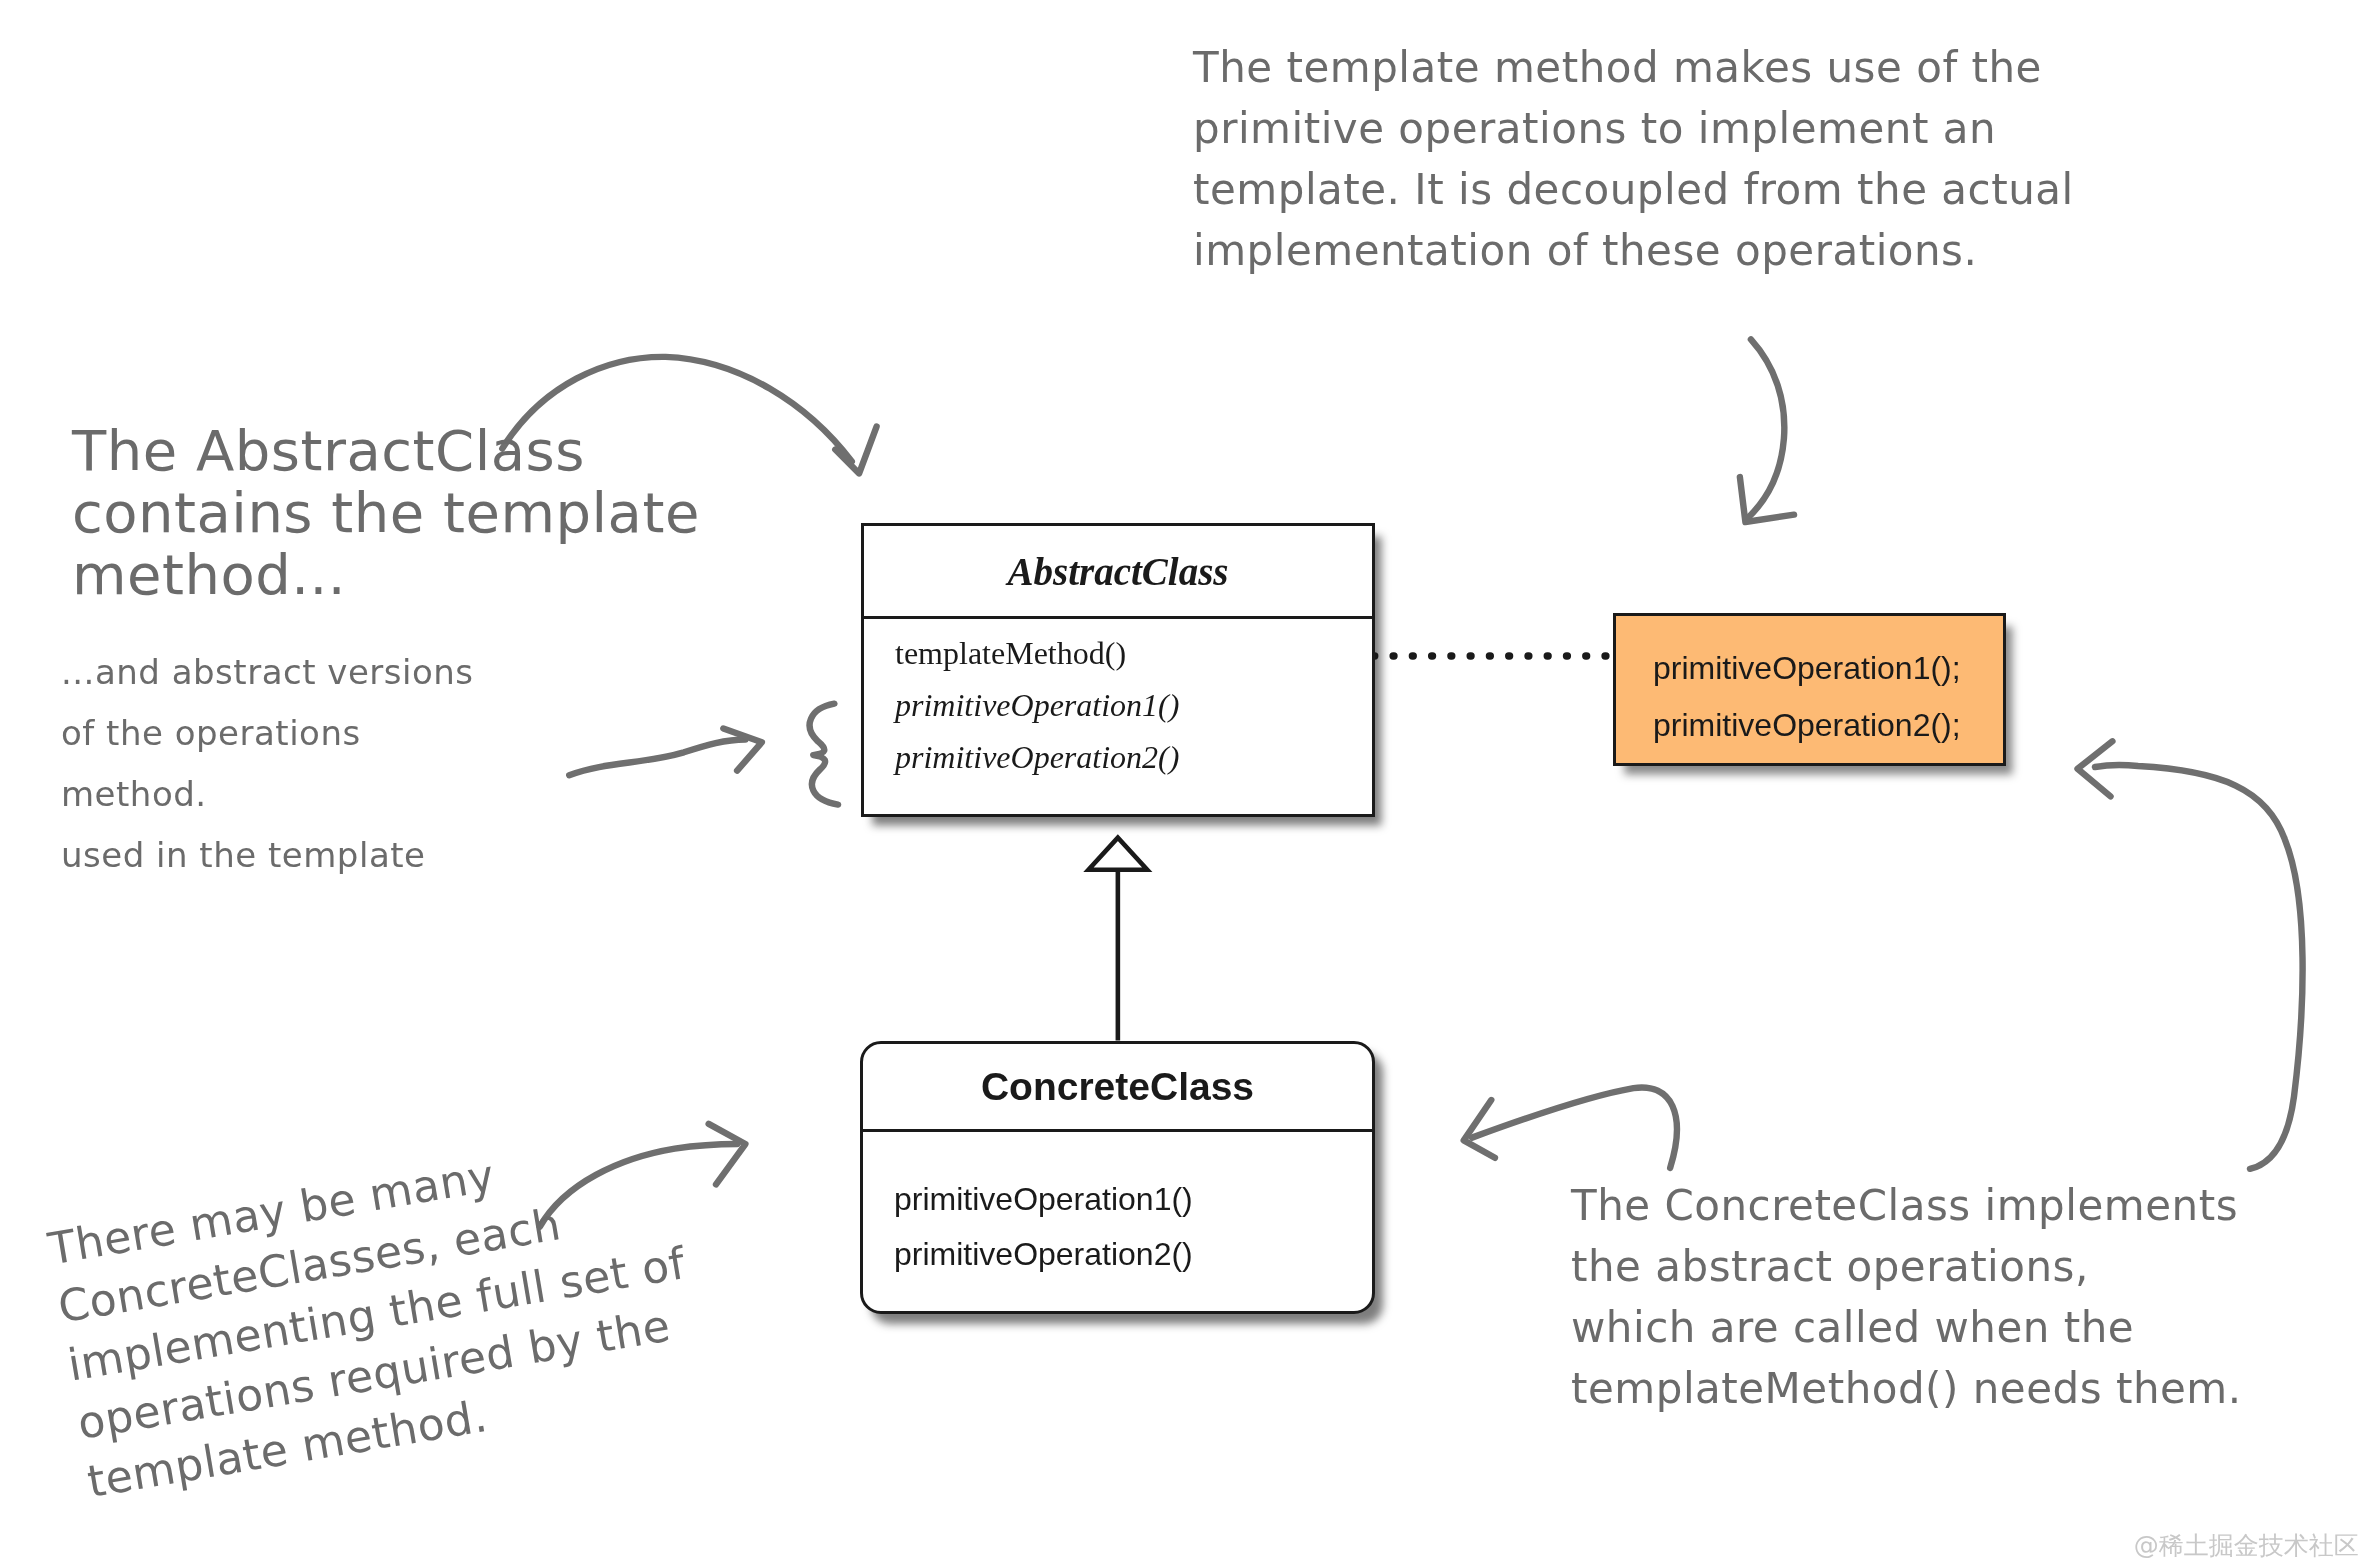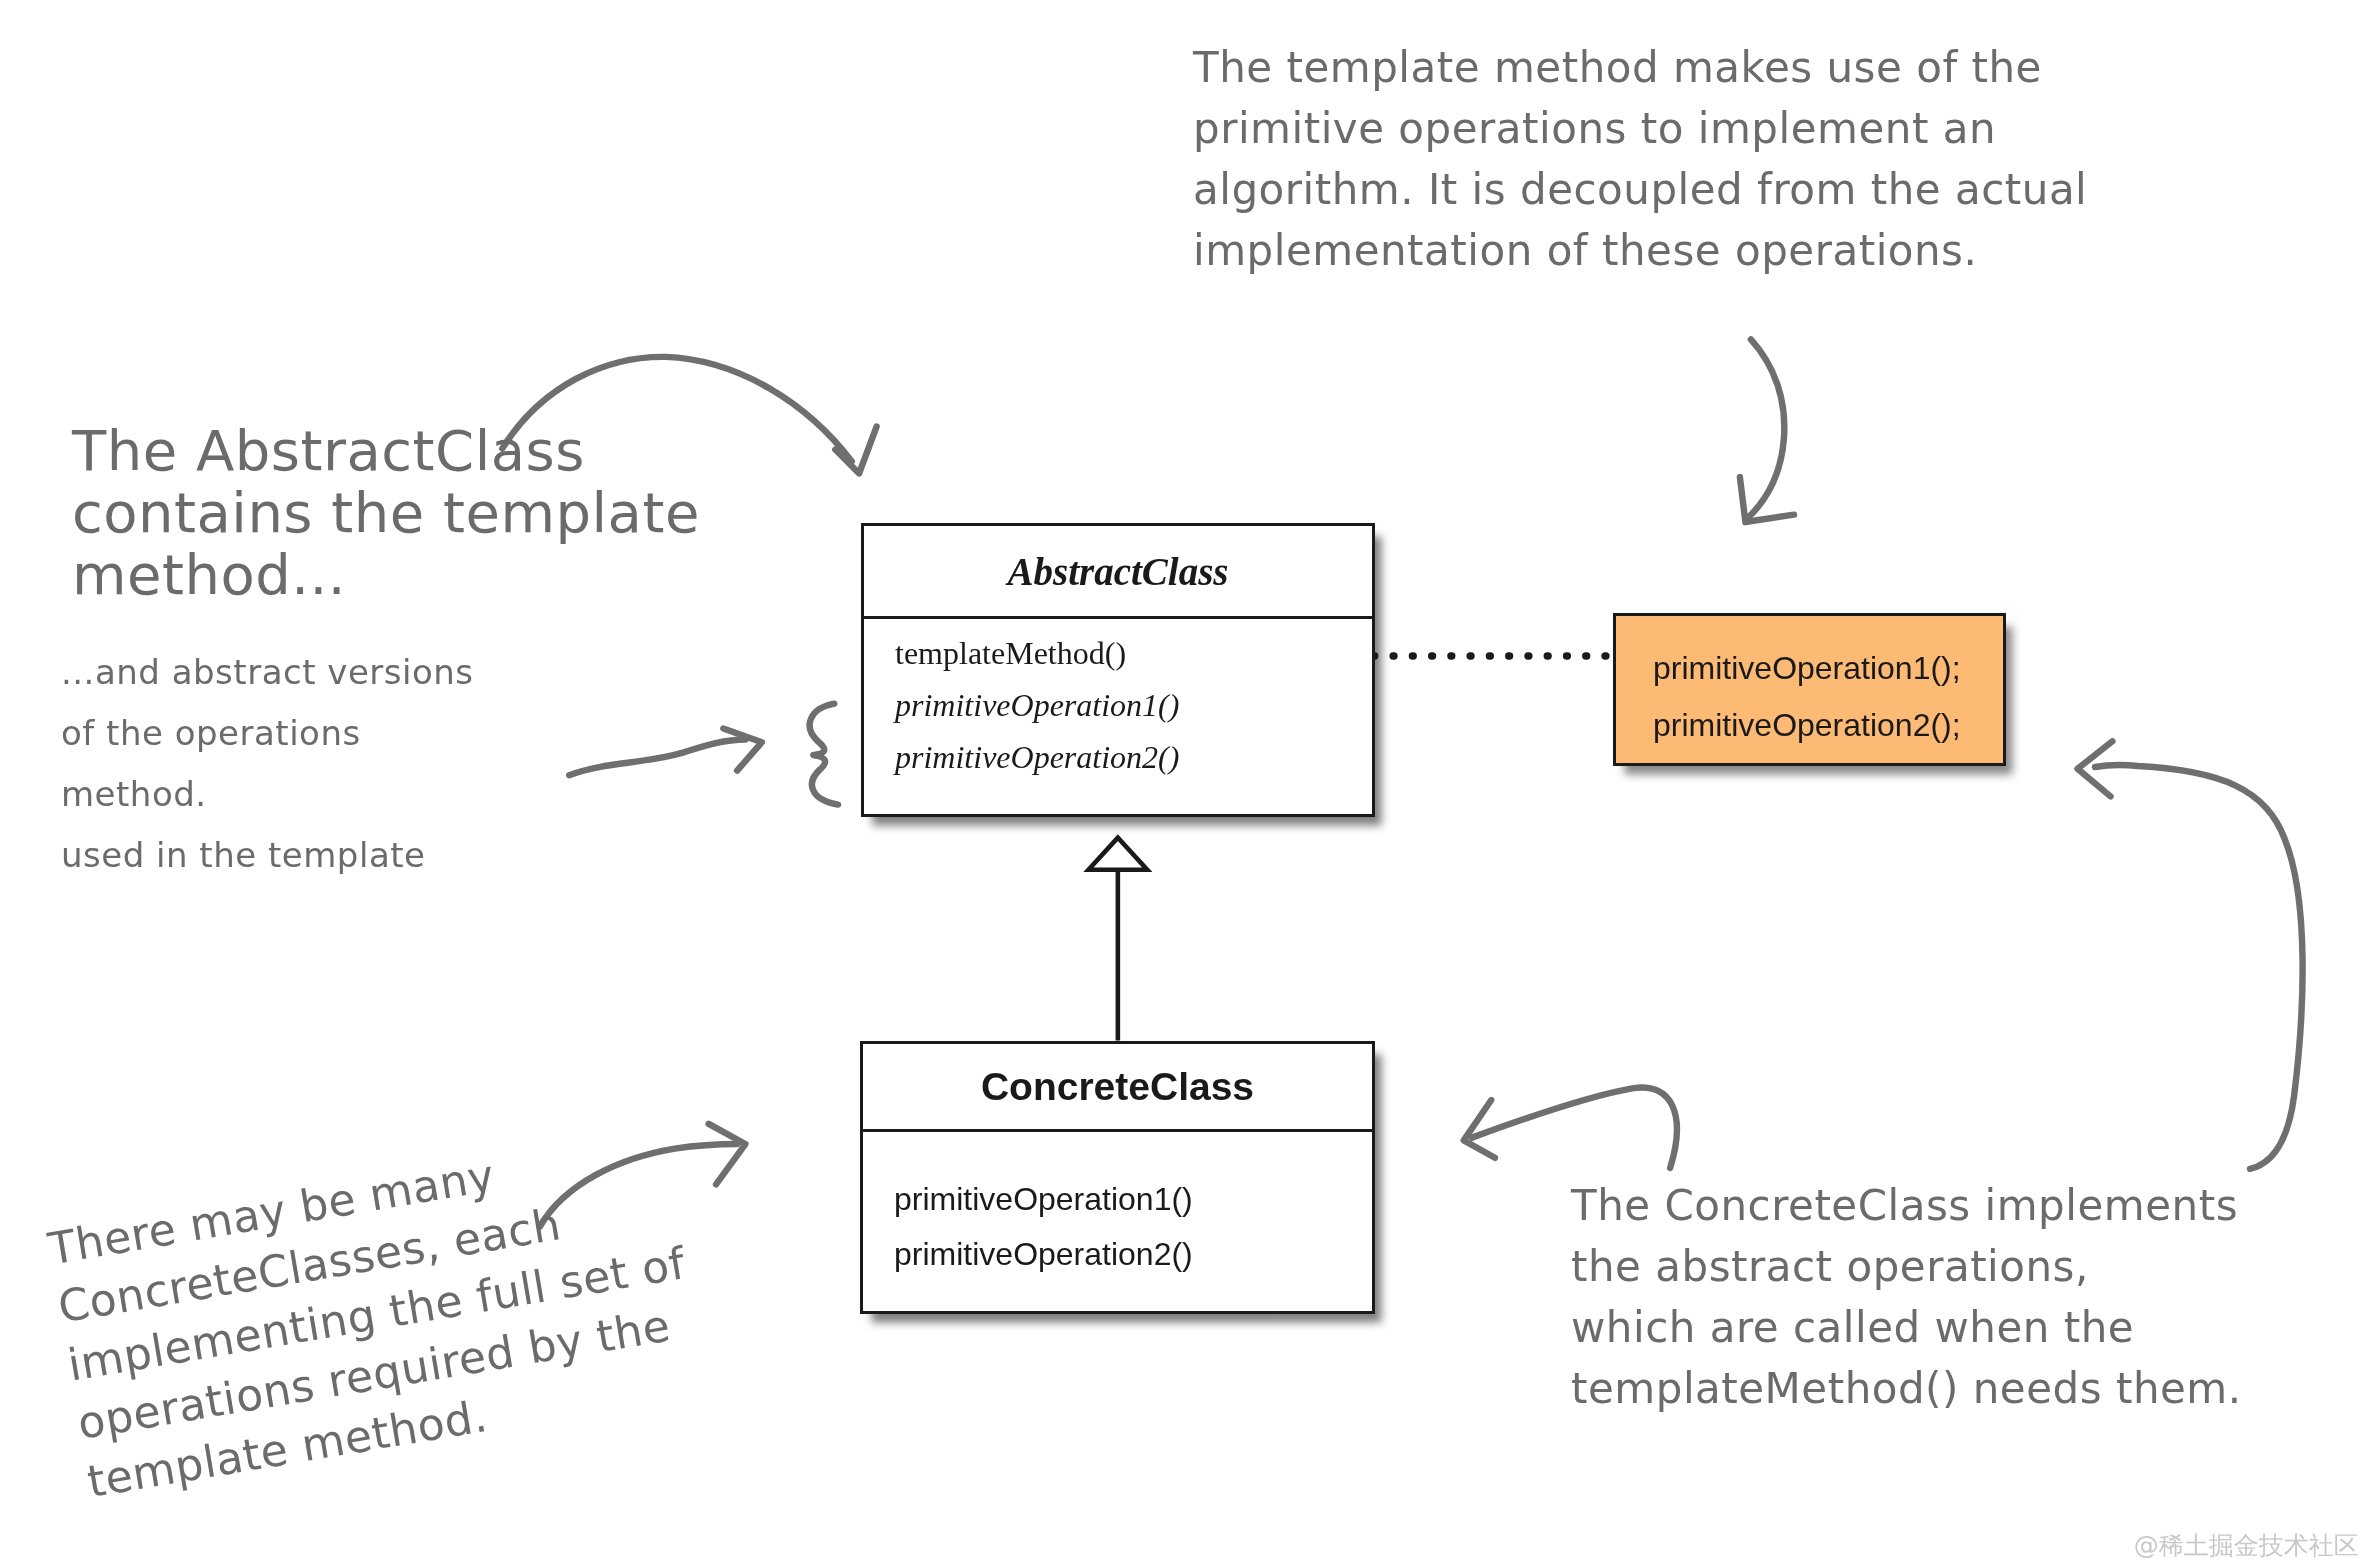--- a/index.html
+++ b/index.html
@@ -28,21 +28,21 @@
                     transform:rotate(-9.5deg); transform-origin:0 0; }
   .hw-rightnote   { left:1571px; top:1175px; }
   
   .uml-box {
     position:absolute;
     background:#ffffff;
     border:3.7px solid #1a1a1a;
     box-shadow:9.2px 11px 8.3px -1.8px rgba(20,20,20,0.55);
   }
   .box-abstract { left:861px; top:523px;  width:514px; height:294px;font-family:Liberation Serif, serif; }
-  .box-concrete { left:860px; top:1041px; width:515px; height:273px; }
+  .box-concrete { left:860px; top:1041px; width:515px; height:273px;border-radius:21px; }
   .uml-title {
     display:flex; align-items:center; justify-content:center;
     border-bottom:3.7px solid #1a1a1a;
     font-size:39px; font-weight:bold; color:#1a1a1a;
   }
   .box-abstract .uml-title { height:93px; font-style:italic; }
   .box-concrete .uml-title { height:88px; }
   .uml-body { padding-left:31px; color:#1a1a1a; font-size:32px; }
   .box-abstract .uml-body { padding-top:8px; }
   .box-concrete .uml-body { padding-top:40px; }
@@ -112,21 +112,21 @@
 
     <g>
       <path class="sketch" d="M 588 1337 C 615 1290 675 1262 735 1252 C 762 1248 782 1247 803 1247"></path>
       <path class="sketch" d="M 772 1225 L 812 1247 L 780 1291"></path>
     </g>
   </svg>
 
   <div class="hw hw-topnote">
     <div>The template method makes use of the</div>
     <div>primitive operations to implement an</div>
-    <div>algorithm. It is decoupled from the actual</div>
+    <div>template. It is decoupled from the actual</div>
     <div>implementation of these operations.</div>
   </div>
 
   <div class="hw hw-leftnote-a">
     <div>The AbstractClass</div>
     <div>contains the template</div>
     <div>method...</div>
   </div>
 
   <div class="hw hw-leftnote-b">

